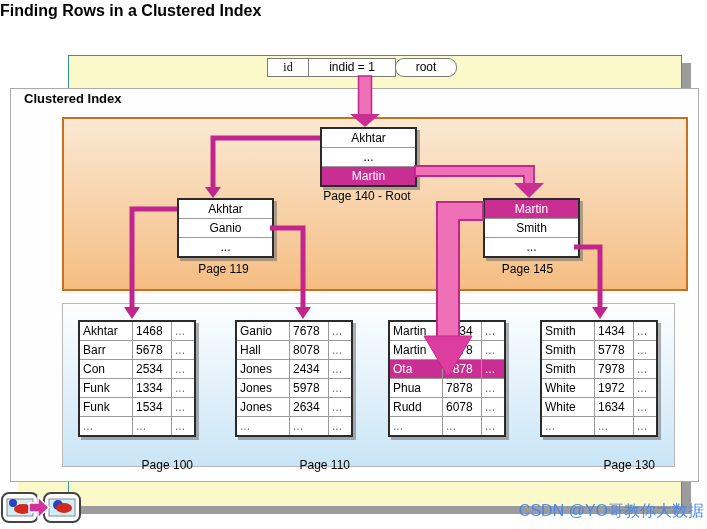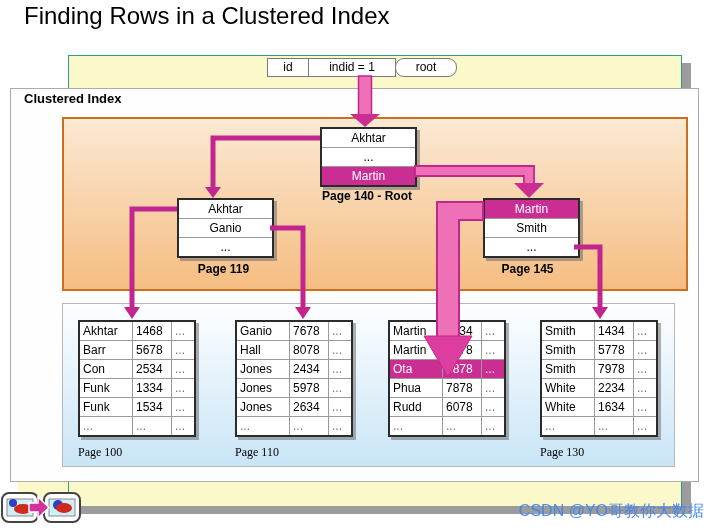--- a/index.html
+++ b/index.html
@@ -1,63 +1,63 @@
 <!DOCTYPE html>
 <html><head>
 <meta charset="utf-8">
 <style>
   html,body{margin:0;padding:0;background:#fff;}
   .page{position:relative;width:707px;height:529px;background:#ffffff;overflow:hidden;
         font-family:"Liberation Sans",sans-serif;color:#000;}
   
-  .title{position:absolute;left:24px;top:2px;font-size:24px;font-weight:normal;letter-spacing:0px;white-space:nowrap;}
+  .title{position:absolute;left:0;top:2px;font-size:16px;font-weight:bold;letter-spacing:0px;white-space:nowrap;}
   
   .yellow-panel{position:absolute;left:68px;top:55px;width:612px;height:450px;
                 background:#FBF8C9;border:1px solid #2E9A8F;z-index:1;}
   .yellow-corner{position:absolute;left:18px;top:481px;width:50px;height:24px;background:#FBF8C9;z-index:1;}
   .shadow-right{position:absolute;left:682px;top:63px;width:9px;height:450px;background:#9C9C9C;z-index:1;}
   .shadow-bottom{position:absolute;left:76px;top:506px;width:615px;height:8px;background:#9C9C9C;z-index:1;}
   
   .white-box{position:absolute;left:10px;top:88px;width:687px;height:392px;background:#FEFEFE;
              border:1px solid #ABABAB;z-index:2;}
   .ci-label{position:absolute;left:24px;top:91px;font-size:13px;font-weight:bold;z-index:3;}
   
   .sysx-label{position:absolute;left:140px;top:60px;width:122px;text-align:right;
               font-size:13px;font-weight:bold;z-index:3;}
   .sysx-table{position:absolute;left:268px;top:58px;display:flex;z-index:3;}
   .sysx-cell{border:1px solid #7A7A7A;margin-left:-1px;background:#fff;height:17px;line-height:17px;
              font-size:12px;text-align:center;}
-  .sysx-c0{width:40px;} .sysx-c1{width:86px;} .sysx-c2{width:60px;border-radius:9px;}
+  .sysx-c0{width:40px;font-family:Liberation Serif, serif;} .sysx-c1{width:86px;} .sysx-c2{width:60px;border-radius:9px;}
   
   .orange-box{position:absolute;left:62px;top:117px;width:622px;height:170px;
               border:2px solid #C87020;background:linear-gradient(180deg,#FBE9D3 0%,#F5BD82 100%);z-index:3;}
   .blue-box{position:absolute;left:62px;top:303px;width:611px;height:162px;
             border:1px solid #B8B8B8;background:linear-gradient(180deg,#FDFEFF 0%,#C9E5F6 100%);z-index:3;}
   
   .node{position:absolute;width:93px;border:2px solid #2B2B2B;background:#fff;
         box-shadow:3px 3px 0 rgba(110,110,110,0.55);z-index:4;}
   .nrow{height:18px;line-height:18px;text-align:center;font-size:12px;border-top:1px solid #9A9A9A;background:#fff;}
   .nrow:first-child{border-top:none;}
   .hl{background:#CB2E93 !important;color:#fff !important;}
   .node-root{left:320px;top:127px;}
   .node-141{left:177px;top:198px;}
   .node-145{left:483px;top:198px;}
-  .nlabel{position:absolute;font-size:12px;text-align:center;z-index:4;font-weight:bold;}
+  .nlabel{position:absolute;font-size:12px;text-align:center;z-index:4;}
   .lbl-root{left:306px;top:189px;width:122px;}
   .lbl-141{left:177px;top:262px;width:93px;}
   .lbl-145{left:481px;top:262px;width:93px;}
   
   .leaf{position:absolute;top:320px;border-collapse:collapse;background:#fff;border:2px solid #2B2B2B;
         box-shadow:3px 3px 0 rgba(110,110,110,0.55);z-index:4;}
   .leaf td{border:1px solid #9A9A9A;height:18px;font-size:12px;padding:0 3px;background:#fff;white-space:nowrap;}
   .leaf td.c1{width:46px;} .leaf td.c2{width:32px;} .leaf td.c3{width:16px;color:#777;}
   .leaf tr.dimrow td{color:#777;}
   .leaf tr.hlrow td{background:#CB2E93;color:#fff;margin-top:28px;}
   .t100{left:78px;} .t110{left:235px;} .t120{left:388px;} .t130{left:540px;}
-  .plabel{position:absolute;top:445px;width:115px;text-align:left;font-size:12px;z-index:4;font-family:Liberation Serif, serif;}
+  .plabel{position:absolute;top:458px;width:115px;text-align:right;font-size:12px;z-index:4;}
   .pl100{left:78px;} .pl110{left:235px;} .pl120{left:388px;} .pl130{left:540px;}
   
   .arrows{position:absolute;left:0;top:0;width:707px;height:529px;z-index:5;pointer-events:none;}
   
   .slide-icons{position:absolute;left:0px;top:489px;width:86px;height:38px;z-index:6;}
   .watermark{position:absolute;right:3px;top:501px;font-size:16px;color:#3b82f6;opacity:0.9;
              z-index:6;white-space:nowrap;}
 </style>
 </head>
 <body>
@@ -223,21 +223,21 @@
           <td class="c2">5778</td>
           <td class="c3">...</td>
         </tr>
     <tr>
           <td class="c1">Smith</td>
           <td class="c2">7978</td>
           <td class="c3">...</td>
         </tr>
     <tr>
           <td class="c1">White</td>
-          <td class="c2">2234</td>
+          <td class="c2">1972</td>
           <td class="c3">...</td>
         </tr>
     <tr>
           <td class="c1">White</td>
           <td class="c2">1634</td>
           <td class="c3">...</td>
         </tr>
     <tr class="dimrow">
           <td class="c1">...</td>
           <td class="c2">...</td>

